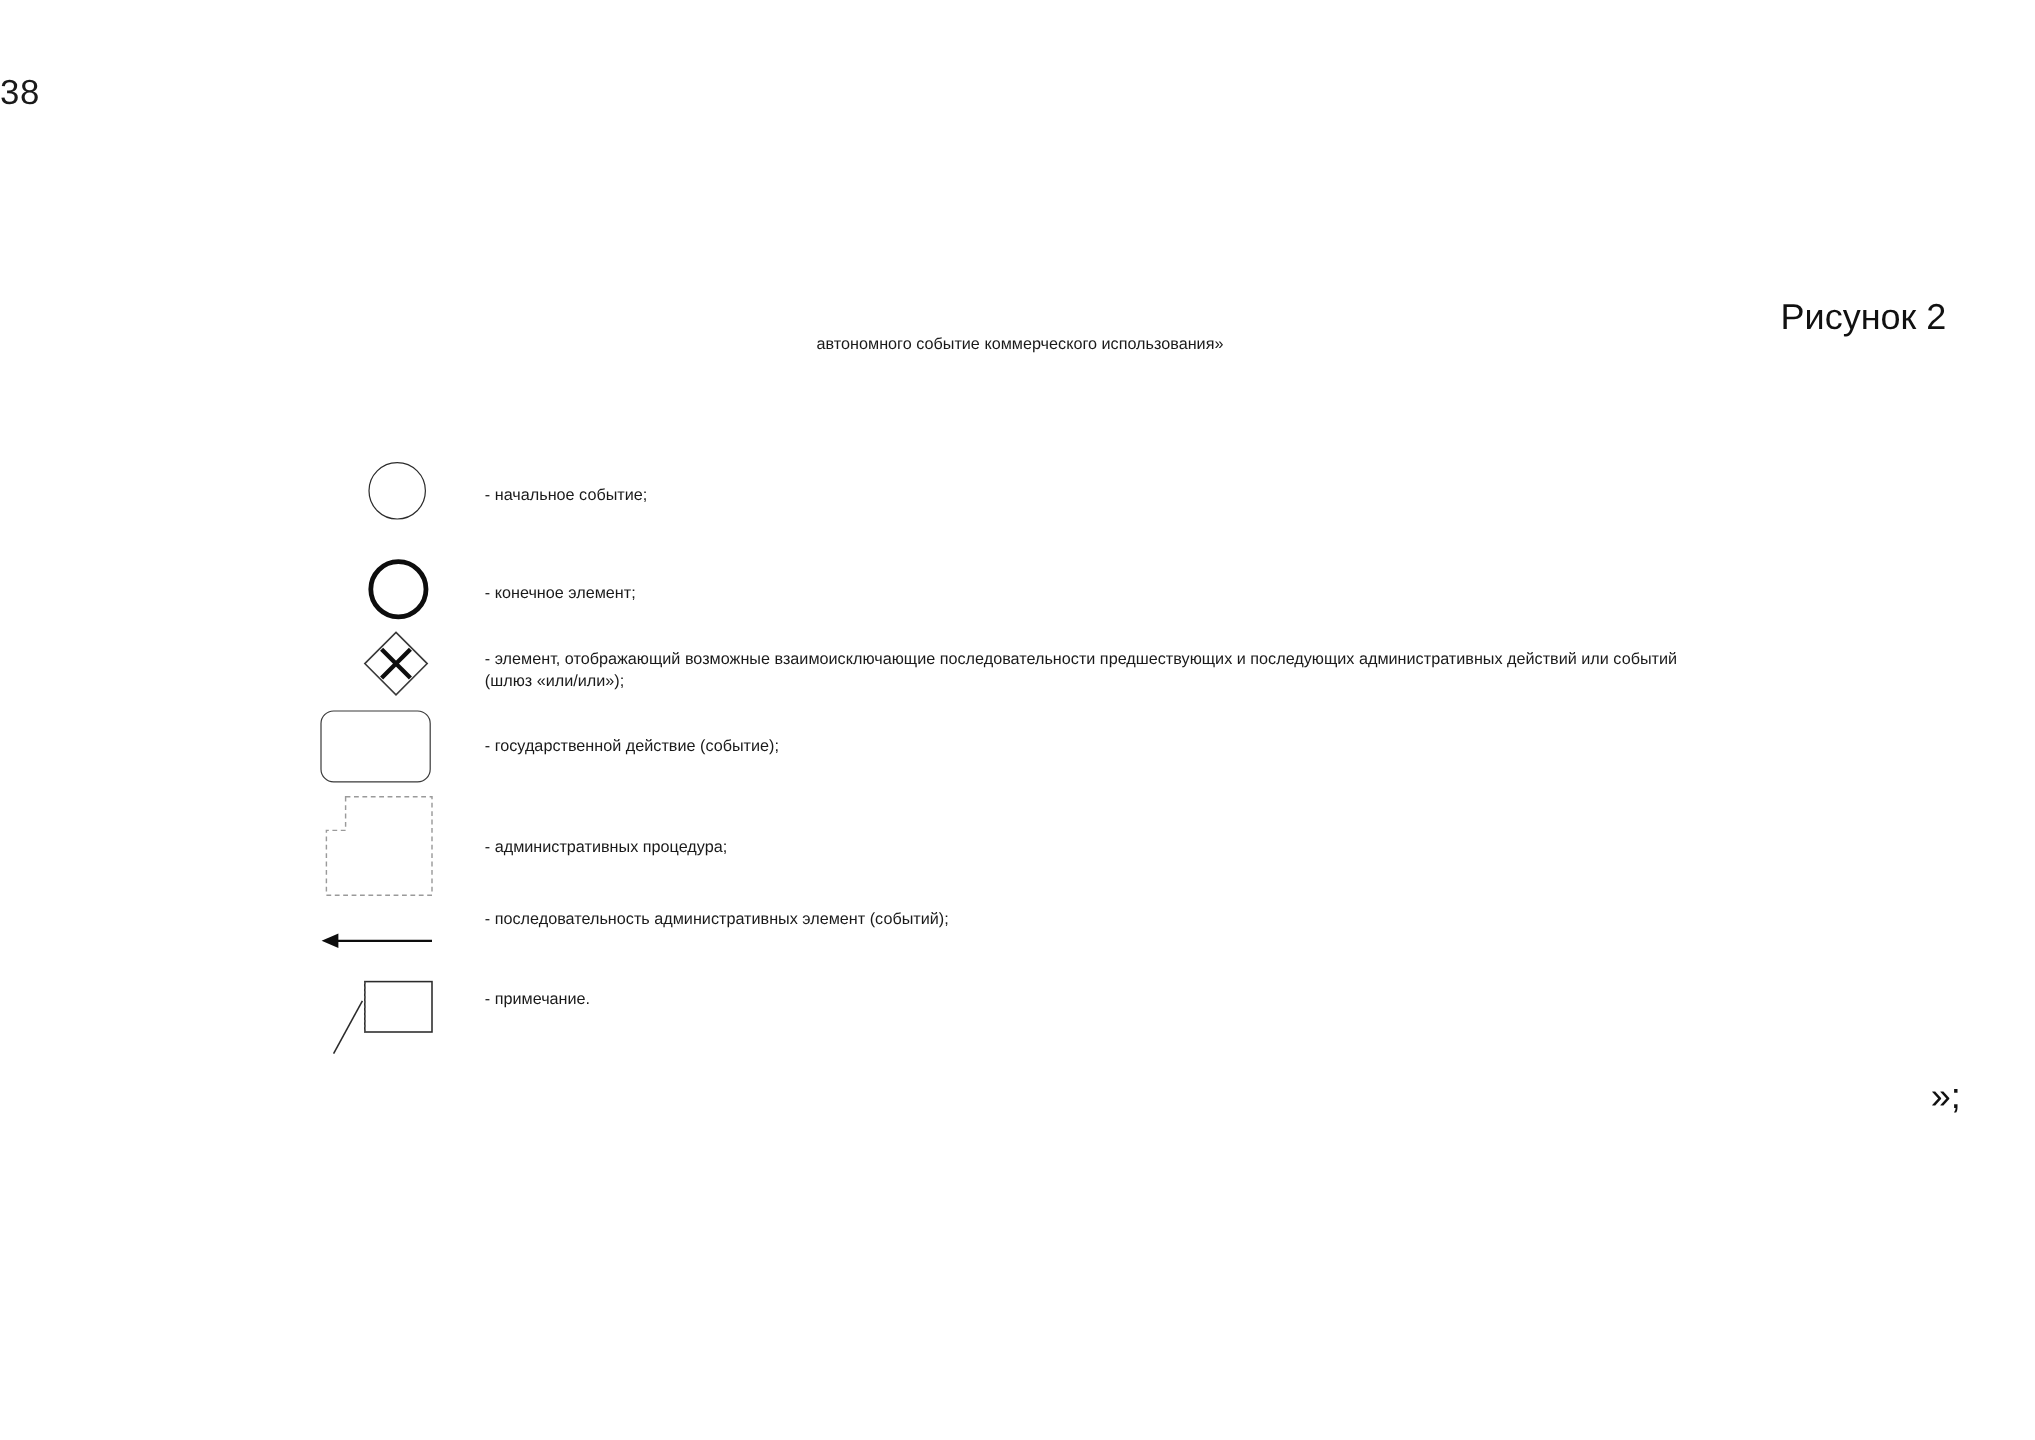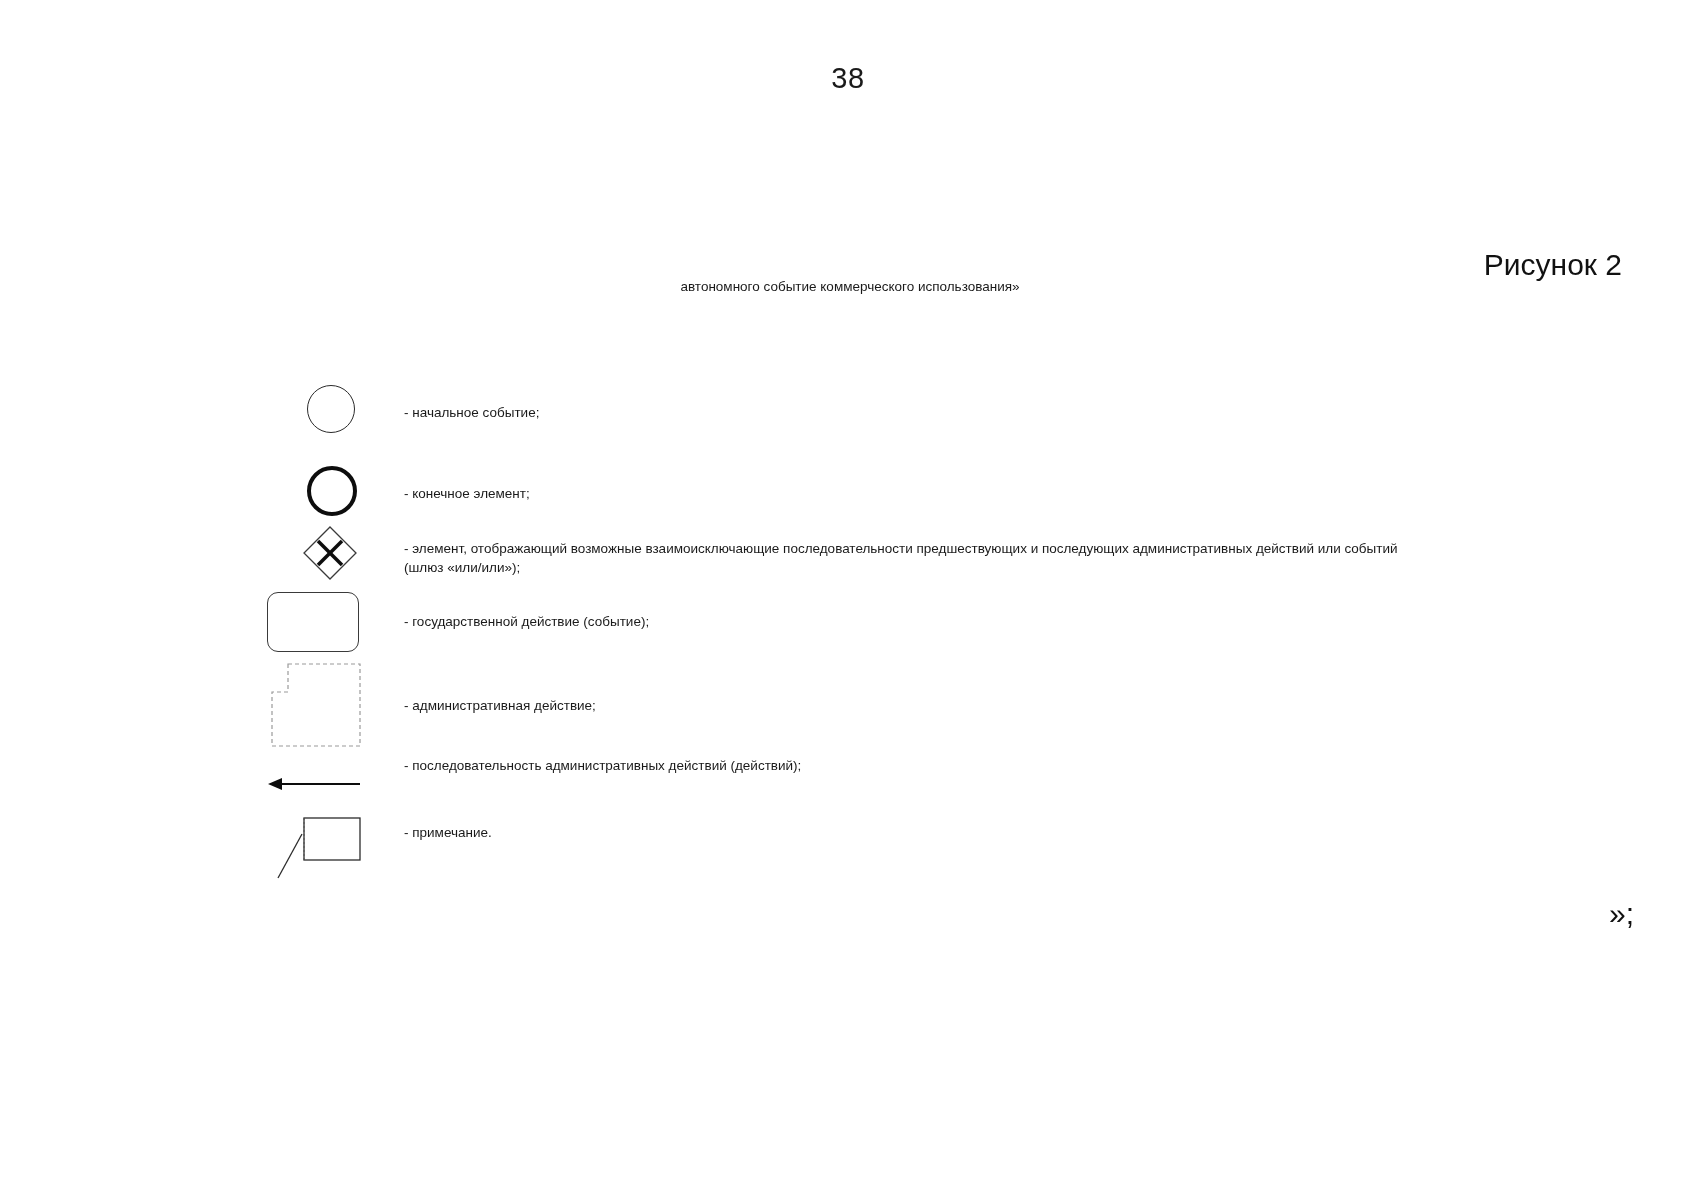--- a/index.html
+++ b/index.html
@@ -21,21 +21,21 @@
     position: absolute;
     inset: 0;
   }
 
   
   .page-number {
     position: absolute;
     top: 62px;
     left: 0;
     width: 1696px;
-    text-align: center;
+    text-align: left;
     font-size: 29px;
     letter-spacing: 0.5px;
     color: #1a1a1a;
   }
 
   
   .figure-label {
     position: absolute;
     top: 248px;
     right: 74px;
@@ -211,33 +211,33 @@
     </div>
 
     <div class="legend-row" style="top:288px;">
       <div class="glyph-cell">
         <div class="procedure">
           <svg width="96" height="88" viewBox="0 0 96 88" aria-hidden="true">
             <path d="M 18,2 L 90,2 L 90,84 L 2,84 L 2,30 L 18,30 Z" fill="#ffffff" stroke="#9a9a9a" stroke-width="1.2" stroke-dasharray="4 3"></path>
           </svg>
         </div>
       </div>
-      <div class="legend-text" style="top:36px;">- административная действие;</div>
+      <div class="legend-text" style="top:36px;">- административных процедура;</div>
     </div>
 
     <div class="legend-row" style="top:384px;">
       <div class="glyph-cell">
         <div class="seq-arrow">
           <svg width="96" height="20" viewBox="0 0 96 20" aria-hidden="true">
             <line x1="10" y1="10" x2="94" y2="10" stroke="#0d0d0d" stroke-width="1.8"></line>
             <polygon points="2,10 16,4 16,16" fill="#0d0d0d"></polygon>
           </svg>
         </div>
       </div>
-      <div class="legend-text" style="top:0px;">- последовательность административных действий (действий);</div>
+      <div class="legend-text" style="top:0px;">- последовательность административных элемент (событий);</div>
     </div>
 
     <div class="legend-row" style="top:440px;">
       <div class="glyph-cell">
         <div class="note-shape">
           <svg width="100" height="76" viewBox="0 0 100 76" aria-hidden="true">
             <rect x="32" y="6" width="56" height="42" fill="#ffffff" stroke="#2b2b2b" stroke-width="1.3"></rect>
             <line x1="32" y1="6" x2="32" y2="48" stroke="#555555" stroke-width="1.1" stroke-dasharray="2 2"></line>
             <line x1="30" y1="22" x2="6" y2="66" stroke="#2b2b2b" stroke-width="1.3"></line>
           </svg>

